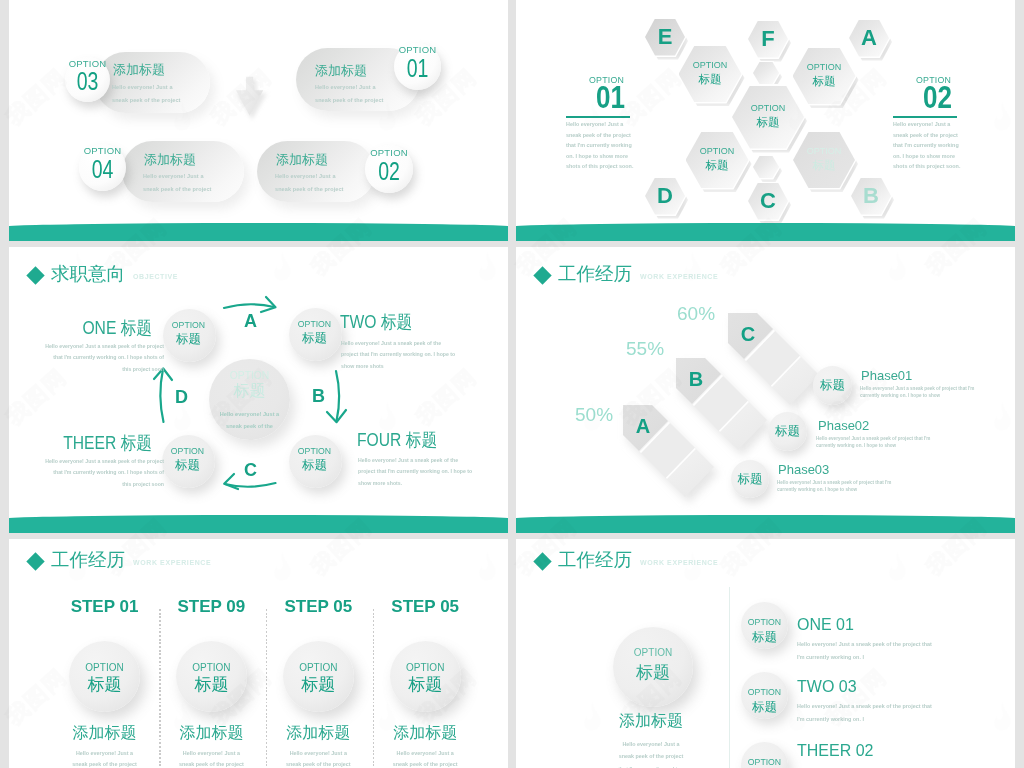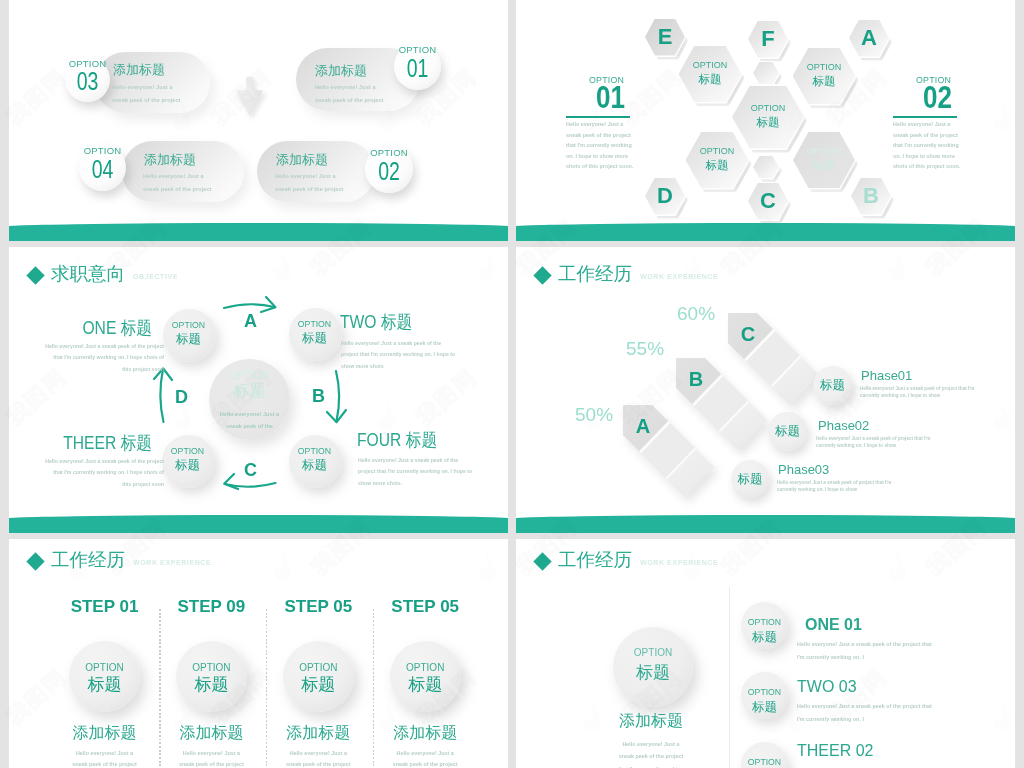--- a/index.html
+++ b/index.html
@@ -499,21 +499,21 @@
    <div class="bc-body">
         <div>Hello everyone! Just a</div>
         <div>sneak peek of the project</div>
         <div>that I'm currently working</div>
       </div>
    <div id="rows-wrap">
         <div class="row-circ" style="left: 225px; top: 63px;">
           <div class="rc-opt">OPTION</div>
           <div class="rc-cn">标题</div>
         </div>
-        <div class="row-ttl" style="left: 289px; top: 77px; font-weight: bold;">ONE 01</div>
+        <div class="row-ttl" style="left: 281px; top: 77px;">ONE 01</div>
         <div class="row-body" style="left: 281px; top: 99px;">
           <div>Hello everyone! Just a sneak peek of the project that</div>
           <div>I'm currently working on. I</div>
         </div>
         <div class="row-circ" style="left: 225px; top: 133px;">
           <div class="rc-opt">OPTION</div>
           <div class="rc-cn">标题</div>
         </div>
         <div class="row-ttl" style="left: 281px; top: 139px;">TWO 03</div>
         <div class="row-body" style="left: 281px; top: 161px;">

